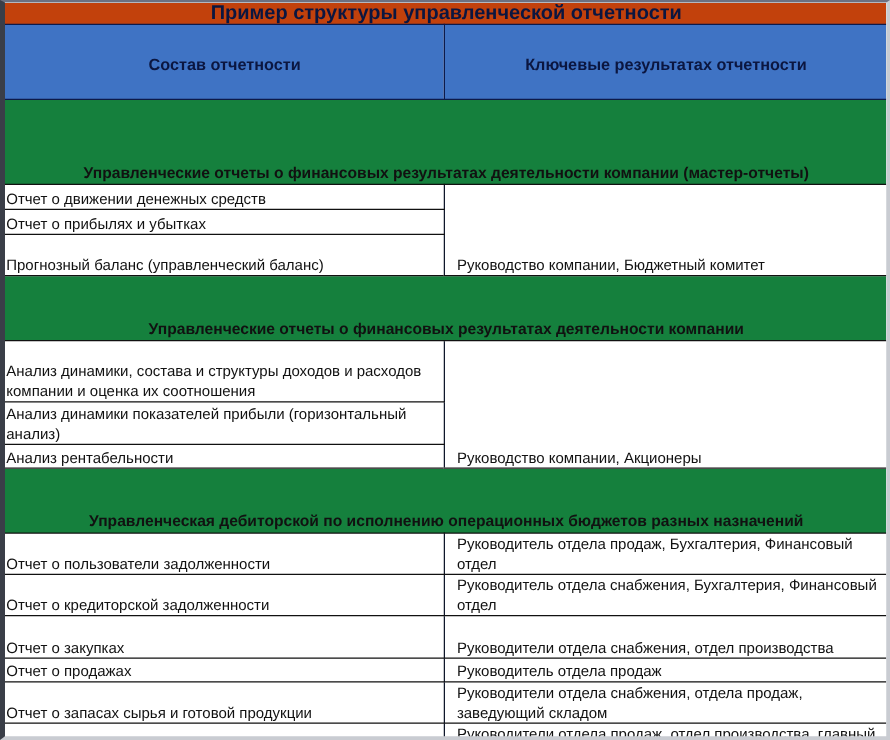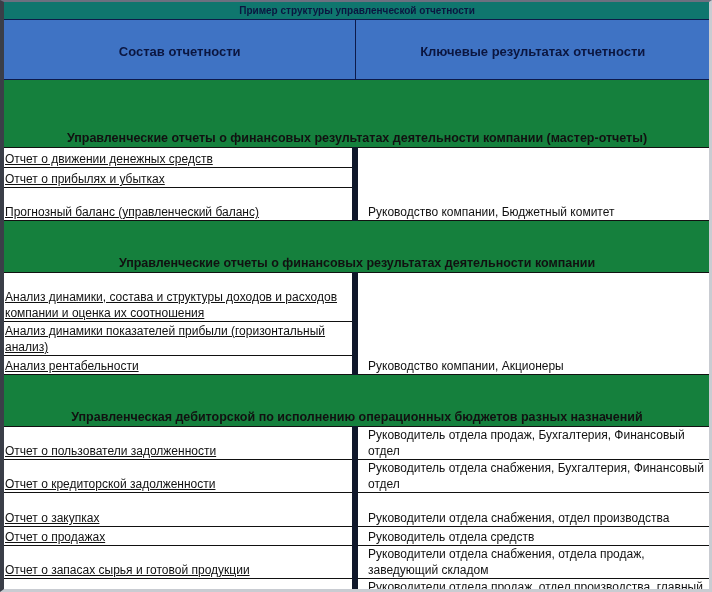--- a/index.html
+++ b/index.html
@@ -27,24 +27,24 @@
     }
     col.c1 { width: 351px; }
     col.c2 { width: 354px; }
     td {
       padding: 0 0 0 1px;
       vertical-align: bottom;
       line-height: 16px;
       overflow: hidden;
     }
     .title td {
-      background: #0f766e;
+      background: #c2410c;
       color: #0b1640;
       font-weight: bold;
-      font-size: 10px;
+      font-size: 16px;
       text-align: center;
       height: 17px;
       line-height: 16px;
       border-bottom: 1px solid #0d1a4a;
       vertical-align: middle;
     }
     .head td {
       background: #3f73c4;
       color: #0b1640;
       font-weight: bold;
@@ -58,23 +58,22 @@
     .section td {
       background: #15803d;
       color: #111;
       font-weight: bold;
       font-size: 12.5px;
       text-align: center;
       border-bottom: 1px solid #111;
       padding-bottom: 1px;
     }
     .row td.left {
-      border-right: 6px solid #0f172a;
+      border-right: 1px solid #0f172a;
       border-bottom: 1px solid #111;
-      text-decoration: underline;
     }
     .row td.right {
       padding-left: 10px;
     }
     .row td.right.bb { border-bottom: 1px solid #111; }
   </style>
 </head>
 <body>
 
 <div class="frame">
@@ -132,21 +131,21 @@
     <tr class="row">
       <td class="left" style="height:32px">Отчет о кредиторской задолженности</td>
       <td class="right bb">Руководитель отдела снабжения, Бухгалтерия, Финансовый отдел</td>
     </tr>
     <tr class="row">
       <td class="left" style="height:33px">Отчет о закупках</td>
       <td class="right bb">Руководители отдела снабжения, отдел производства</td>
     </tr>
     <tr class="row">
       <td class="left" style="height:18px">Отчет о продажах</td>
-      <td class="right bb">Руководитель отдела средств</td>
+      <td class="right bb">Руководитель отдела продаж</td>
     </tr>
     <tr class="row">
       <td class="left" style="height:32px">Отчет о запасах сырья и готовой продукции</td>
       <td class="right bb">Руководители отдела снабжения, отдела продаж, заведующий складом</td>
     </tr>
     <tr class="row">
       <td class="left" style="height:32px">Отчет о незавершенном производстве</td>
       <td class="right bb">Руководители отдела продаж, отдел производства, главный инженер</td>
     </tr>
   </tbody>

